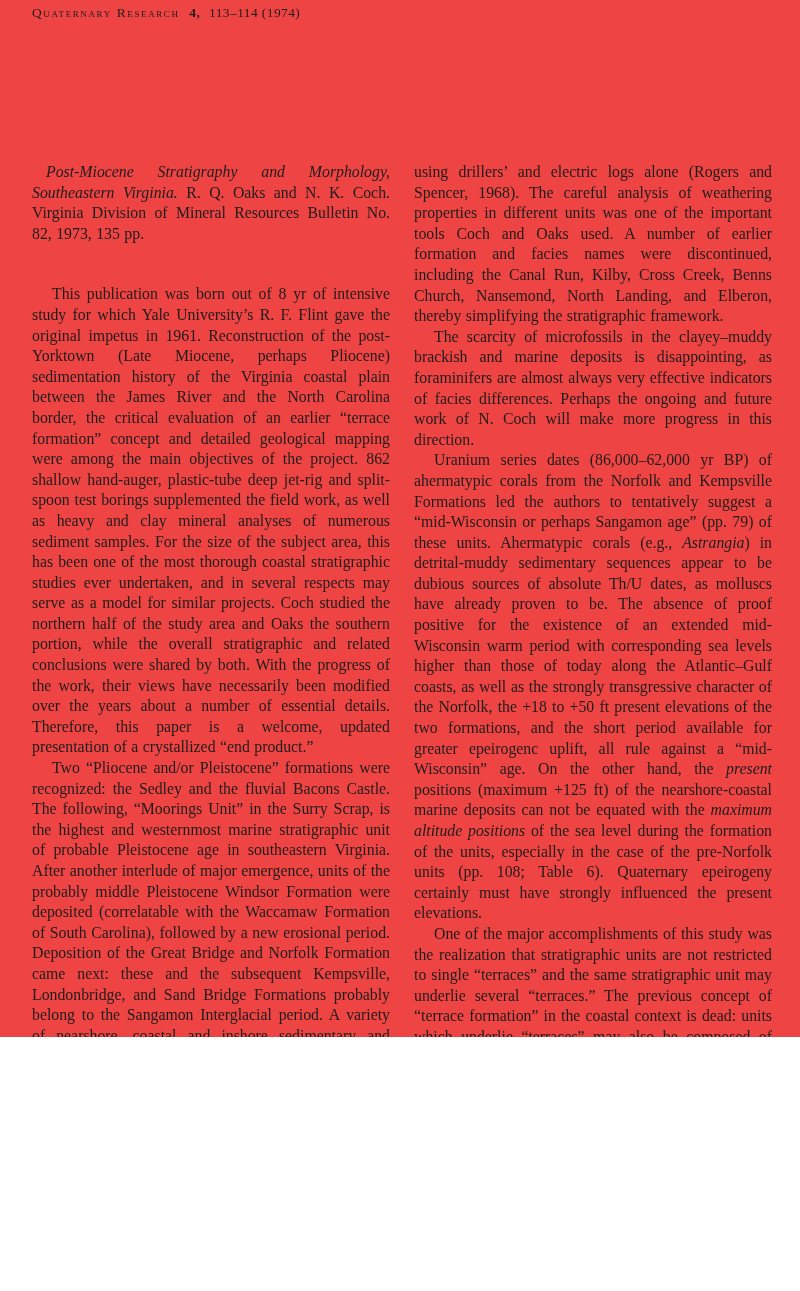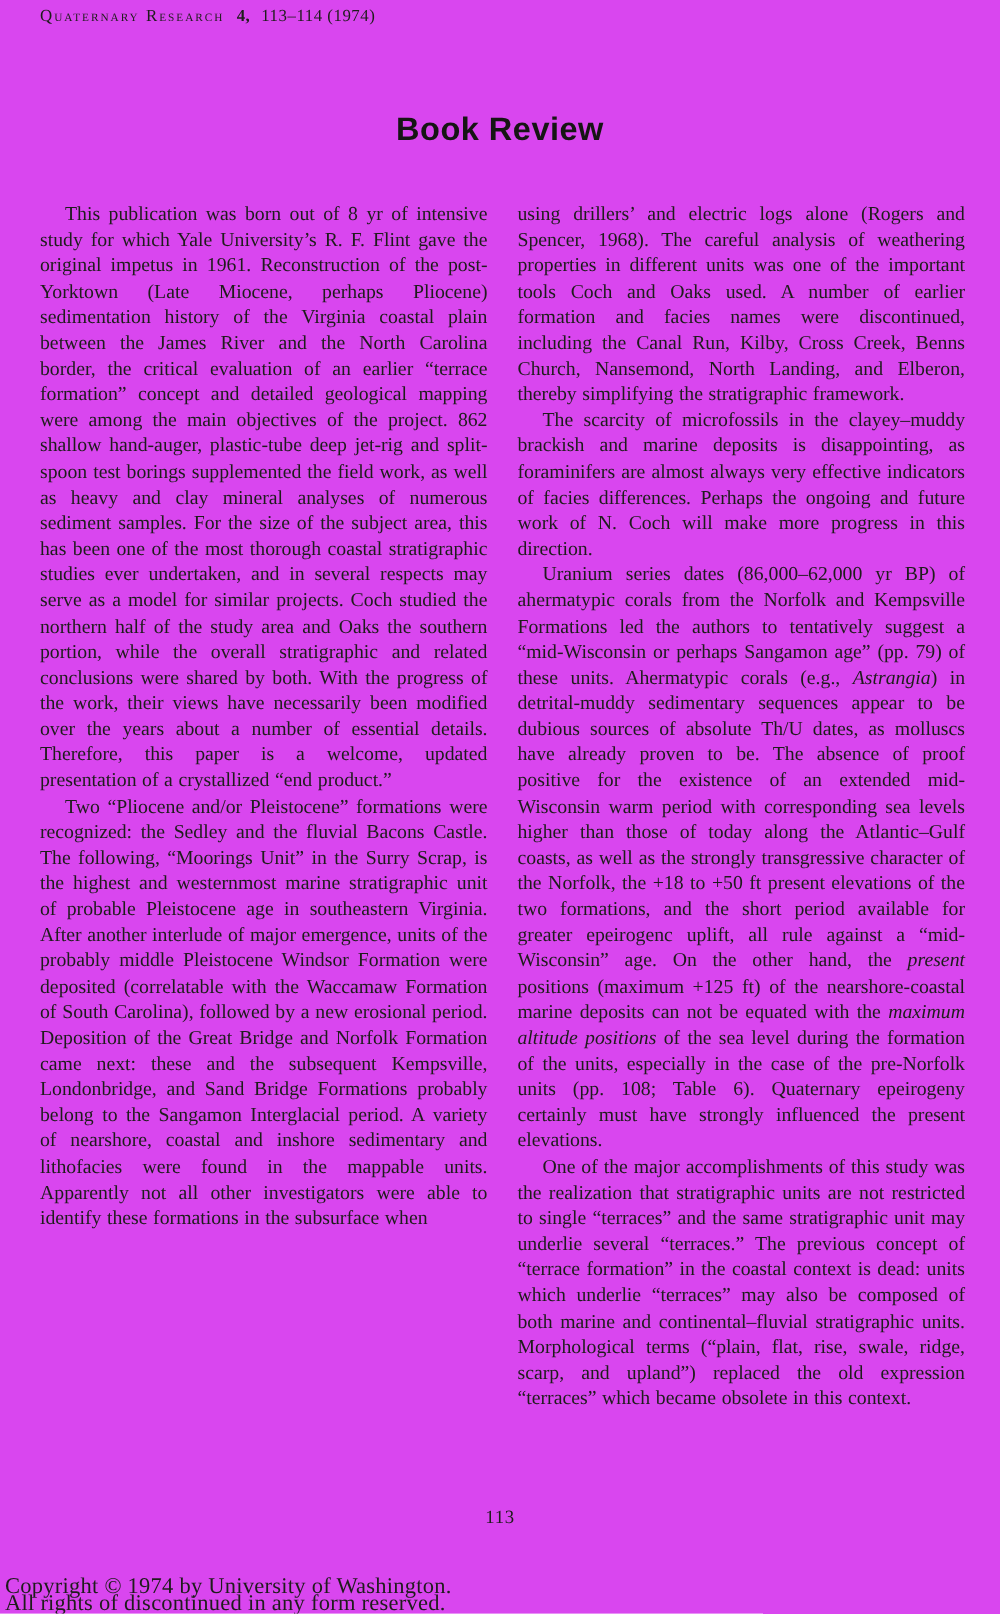--- a/index.html
+++ b/index.html
@@ -1,20 +1,20 @@
 <!DOCTYPE html>
 <html><head>
 <meta charset="utf-8">
 <style>
   html, body { margin: 0; padding: 0; background: #ffffff; }
   .page {
     position: relative;
     width: 800px;
-    height: 1291px;
-    background: #d946ef;
+    height: 1037px;
+    background: #ef4444;
     color: #1e1d1b;
     font-family: "Liberation Serif", serif;
     overflow: hidden;
   }
   .journal-line {
     position: absolute;
     top: 5px;
     left: 32px;
     font-size: 13.5px;
     letter-spacing: 0.4px;
@@ -78,24 +78,24 @@
 <body>
 
 <div class="page">
 
   <div class="journal-line">
     <span class="journal-name">Quaternary Research</span>
     <span class="journal-volume">4,</span>
     <span class="journal-pages">113–114 (1974)</span>
   </div>
 
-  <h1 class="page-title">Book Review</h1>
 
   <div class="columns">
     <div class="column">
+        <p class="para citation"><i>Post-Miocene Stratigraphy and Morphology, Southeastern Virginia.</i><span> R. Q. Oaks and N. K. Coch. Virginia Division of Mineral Resources Bulletin No. 82, 1973, 135 pp.</span></p>
         <p class="para indent"><span>This publication was born out of 8 yr of intensive study for which Yale University’s R. F. Flint gave the original impetus in 1961. Reconstruction of the post-Yorktown (Late Miocene, perhaps Pliocene) sedimentation history of the Virginia coastal plain between the James River and the North Carolina border, the critical evaluation of an earlier “terrace formation” concept and detailed geological mapping were among the main objectives of the project. 862 shallow hand-auger, plastic-tube deep jet-rig and split-spoon test borings supplemented the field work, as well as heavy and clay mineral analyses of numerous sediment samples. For the size of the subject area, this has been one of the most thorough coastal stratigraphic studies ever undertaken, and in several respects may serve as a model for similar projects. Coch studied the northern half of the study area and Oaks the southern portion, while the overall stratigraphic and related conclusions were shared by both. With the progress of the work, their views have necessarily been modified over the years about a number of essential details. Therefore, this paper is a welcome, updated presentation of a crystallized “end product.”</span></p>
         <p class="para indent"><span>Two “Pliocene and/or Pleistocene” formations were recognized: the Sedley and the fluvial Bacons Castle. The following, “Moorings Unit” in the Surry Scrap, is the highest and westernmost marine stratigraphic unit of probable Pleistocene age in southeastern Virginia. After another interlude of major emergence, units of the probably middle Pleistocene Windsor Formation were deposited (correlatable with the Waccamaw Formation of South Carolina), followed by a new erosional period. Deposition of the Great Bridge and Norfolk Formation came next: these and the subsequent Kempsville, Londonbridge, and Sand Bridge Formations probably belong to the Sangamon Interglacial period. A variety of nearshore, coastal and inshore sedimentary and lithofacies were found in the mappable units. Apparently not all other investigators were able to identify these formations in the subsurface when</span></p>
       </div>
     <div class="column">
         <p class="para"><span>using drillers’ and electric logs alone (Rogers and Spencer, 1968). The careful analysis of weathering properties in different units was one of the important tools Coch and Oaks used. A number of earlier formation and facies names were discontinued, including the Canal Run, Kilby, Cross Creek, Benns Church, Nansemond, North Landing, and Elberon, thereby simplifying the stratigraphic framework.</span></p>
         <p class="para indent"><span>The scarcity of microfossils in the clayey–muddy brackish and marine deposits is disappointing, as foraminifers are almost always very effective indicators of facies differences. Perhaps the ongoing and future work of N. Coch will make more progress in this direction.</span></p>
         <p class="para indent"><span>Uranium series dates (86,000–62,000 yr BP) of ahermatypic corals from the Norfolk and Kempsville Formations led the authors to tentatively suggest a “mid-Wisconsin or perhaps Sangamon age” (pp. 79) of these units. Ahermatypic corals (e.g., </span><i>Astrangia</i><span>) in detrital-muddy sedimentary sequences appear to be dubious sources of absolute Th/U dates, as molluscs have already proven to be. The absence of proof positive for the existence of an extended mid-Wisconsin warm period with corresponding sea levels higher than those of today along the Atlantic–Gulf coasts, as well as the strongly transgressive character of the Norfolk, the +18 to +50 ft present elevations of the two formations, and the short period available for greater epeirogenc uplift, all rule against a “mid-Wisconsin” age. On the other hand, the </span><i>present</i><span> positions (maximum +125 ft) of the nearshore-coastal marine deposits can not be equated with the </span><i>maximum altitude positions</i><span> of the sea level during the formation of the units, especially in the case of the pre-Norfolk units (pp. 108; Table 6). Quaternary epeirogeny certainly must have strongly influenced the present elevations.</span></p>
         <p class="para indent"><span>One of the major accomplishments of this study was the realization that stratigraphic units are not restricted to single “terraces” and the same stratigraphic unit may underlie several “terraces.” The previous concept of “terrace formation” in the coastal context is dead: units which underlie “terraces” may also be composed of both marine and continental–fluvial stratigraphic units. Morphological terms (“plain, flat, rise, swale, ridge, scarp, and upland”) replaced the old expression “terraces” which became obsolete in this context.</span></p>
       </div>
   </div>

